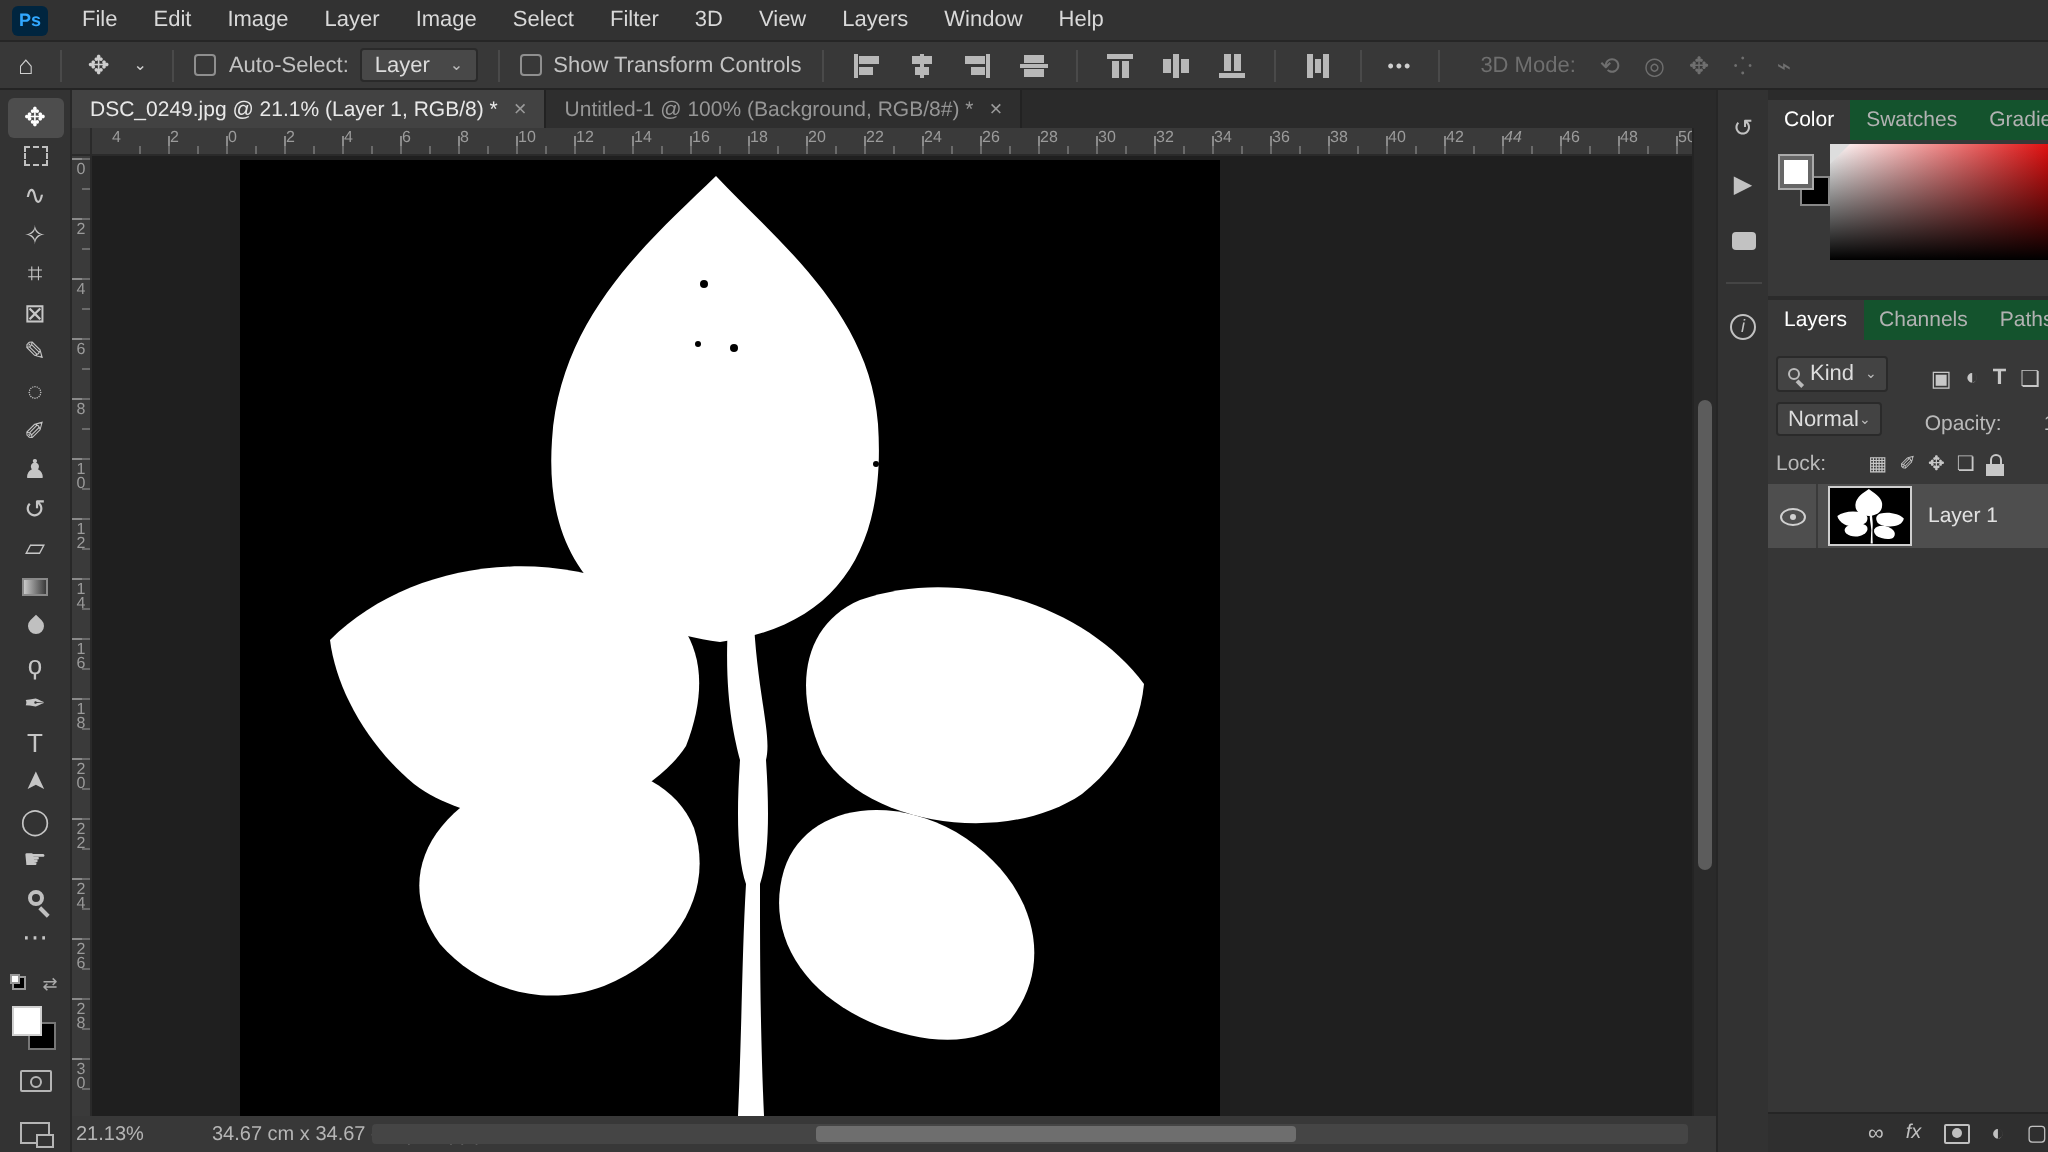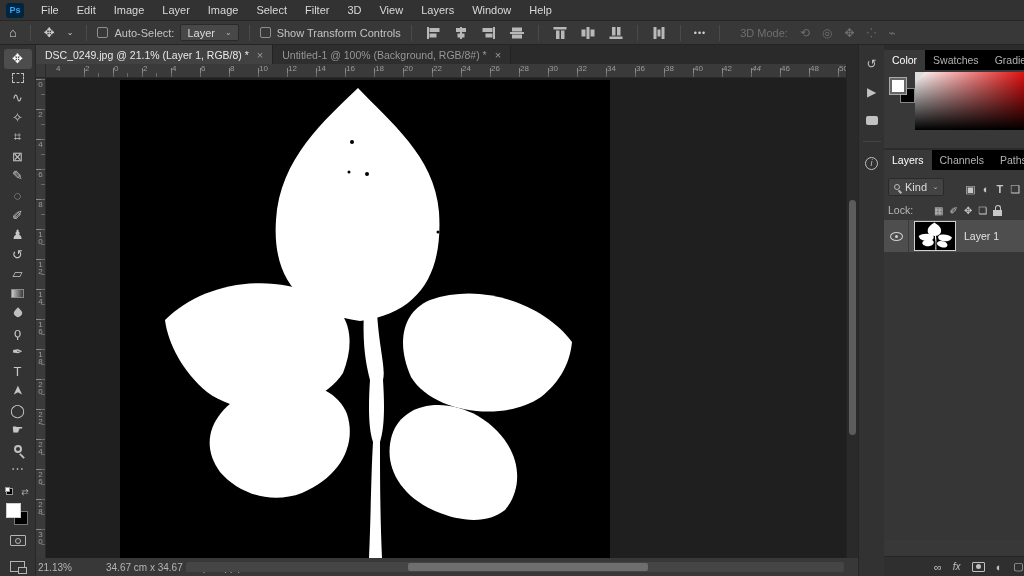--- a/index.html
+++ b/index.html
@@ -98,21 +98,21 @@
   .shp.bubble{width:12px;height:9px;background:#c2c2c2;border-radius:2px;position:relative}
   .shp.bubble i{position:absolute;left:2px;bottom:-3px;border:3px solid transparent;border-top-color:#c2c2c2;border-left-width:2px;border-right-width:2px;display:block}
   .dockdiv{width:18px;height:1px;background:#454545;margin:4px 0}
   .shp.infocircle{width:13px;height:13px;border:1px solid #c2c2c2;border-radius:50%;color:#c2c2c2;
                   font-size:9px;font-style:italic;display:flex;align-items:center;justify-content:center}
   .shp.infocircle::after{content:"i"}
 
   
   .panels{left:884px;top:45px;width:140px;height:531px;background:#2b2b2b}
   .pgroup{position:absolute;left:0;width:140px;background:#383838}
-  .ptabs{height:20px;background:#000000;display:flex}
+  .ptabs{height:20px;background:#14532d;display:flex}
   .ptab{padding:0 8px;display:flex;align-items:center;font-size:10.5px;color:#b2b2b2;white-space:nowrap}
   .ptab.on{background:#383838;color:#ffffff}
   .colorbody{position:relative;height:78px}
   .cswatch{position:absolute;left:6px;top:8px;width:26px;height:26px}
   .cswatch .f{position:absolute;left:0;top:0;width:16px;height:16px;background:#fff;border:2px solid #666;outline:1px solid #aaa;z-index:2}
   .cswatch .b{position:absolute;left:10px;top:10px;width:15px;height:15px;background:#000;border:1px solid #888}
   .gradfield{position:absolute;left:31px;top:2px;right:0;height:58px;
      background:linear-gradient(to bottom,rgba(0,0,0,0) 0%,#000 100%),linear-gradient(to right,#ffffff,#e01010)}
   .gradfield::before{content:"";position:absolute;left:0;top:0;border:5px solid transparent;border-top-color:#ddd;border-left-color:#ddd}
 
@@ -502,20 +502,28 @@
           <span class="car">⌄</span>
         </span>
         <span class="kindicons">
           <span>▣</span>
           <span>◐</span>
           <span style="font-weight:bold">T</span>
           <span>❏</span>
         </span>
       </div>
 
+      <div class="lay-row blendrow">
+        <span class="blendsel">
+          <span>Normal</span>
+          <span class="car">⌄</span>
+        </span>
+        <span class="plabel">Opacity:</span>
+        <span class="plabel">100</span>
+      </div>
 
       <div class="lay-row lockrow">
         <span class="plabel">Lock:</span>
         <span class="lockicons">
           <span>▦</span>
           <span>✐</span>
           <span>✥</span>
           <span>❏</span>
           <span class="lockpad">
               <i></i>

